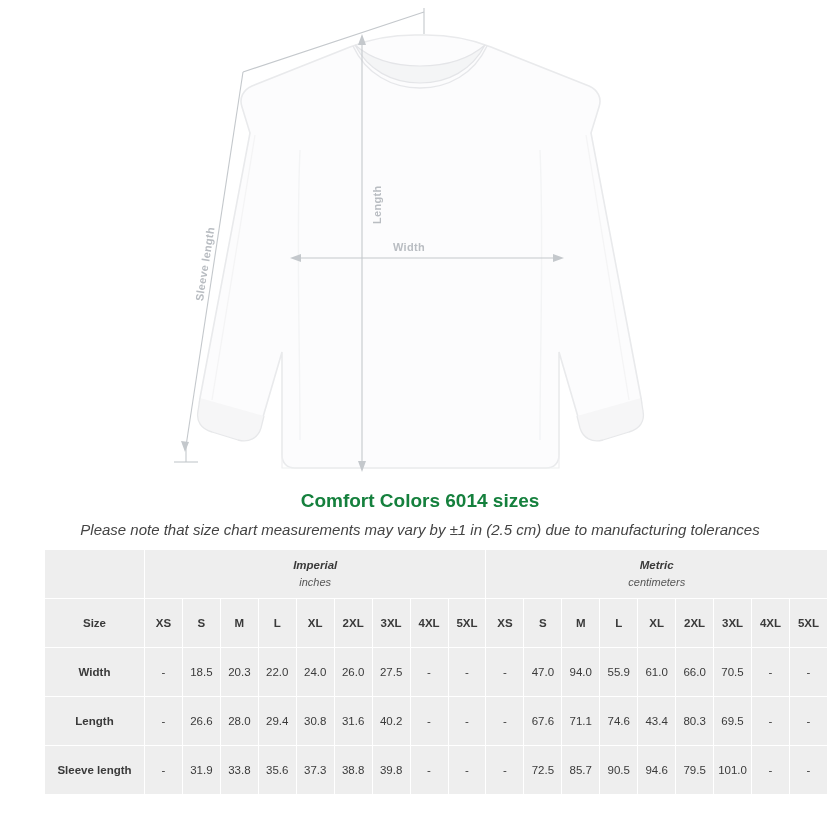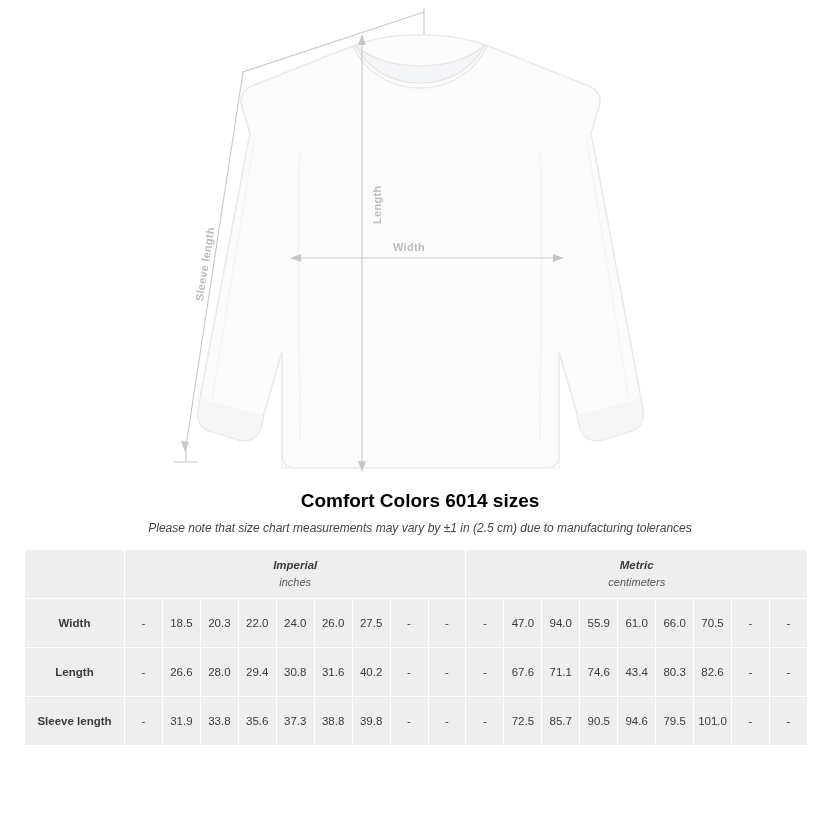--- a/index.html
+++ b/index.html
@@ -46,35 +46,35 @@
   }
   .dim-label.diag {
     white-space: nowrap;
   }
 
   
   .title {
     text-align: center;
     font-size: 19px;
     font-weight: bold;
-    color: #000000;
+    color: #15803d;
     margin-top: 2px;
   }
   .subtitle {
     text-align: center;
-    font-size: 12px;
+    font-size: 15px;
     font-style: italic;
     color: #444444;
     margin-top: 9px;
   }
 
   
   .table-wrap {
     position: absolute;
-    left: 24px;
+    left: 44px;
     top: 549px;
     width: 784px;
   }
   table.size-chart {
     border-collapse: collapse;
     width: 784px;
     table-layout: fixed;
   }
   table.size-chart td, table.size-chart th {
     border: 1px solid #ffffff;
@@ -206,20 +206,41 @@
           <td></td>
           <td colspan="9" class="unit-head">
             <span>Imperial</span>
             <span class="unit-sub">inches</span>
           </td>
           <td colspan="9" class="unit-head">
             <span>Metric</span>
             <span class="unit-sub">centimeters</span>
           </td>
         </tr>
+        <tr class="hdr-row">
+          <td>Size</td>
+          <td>XS</td>
+          <td>S</td>
+          <td>M</td>
+          <td>L</td>
+          <td>XL</td>
+          <td>2XL</td>
+          <td>3XL</td>
+          <td>4XL</td>
+          <td>5XL</td>
+          <td>XS</td>
+          <td>S</td>
+          <td>M</td>
+          <td>L</td>
+          <td>XL</td>
+          <td>2XL</td>
+          <td>3XL</td>
+          <td>4XL</td>
+          <td>5XL</td>
+        </tr>
 
         <tr>
           <td class="rowlabel">Width</td>
           <td>-</td>
           <td>18.5</td>
           <td>20.3</td>
           <td>22.0</td>
           <td>24.0</td>
           <td>26.0</td>
           <td>27.5</td>
@@ -246,21 +267,21 @@
           <td>31.6</td>
           <td>40.2</td>
           <td>-</td>
           <td>-</td>
           <td>-</td>
           <td>67.6</td>
           <td>71.1</td>
           <td>74.6</td>
           <td>43.4</td>
           <td>80.3</td>
-          <td>82.6</td>
+          <td>69.5</td>
           <td>-</td>
           <td>-</td>
         </tr>
 
         <tr>
           <td class="rowlabel">Sleeve length</td>
           <td>-</td>
           <td>31.9</td>
           <td>33.8</td>
           <td>35.6</td>

